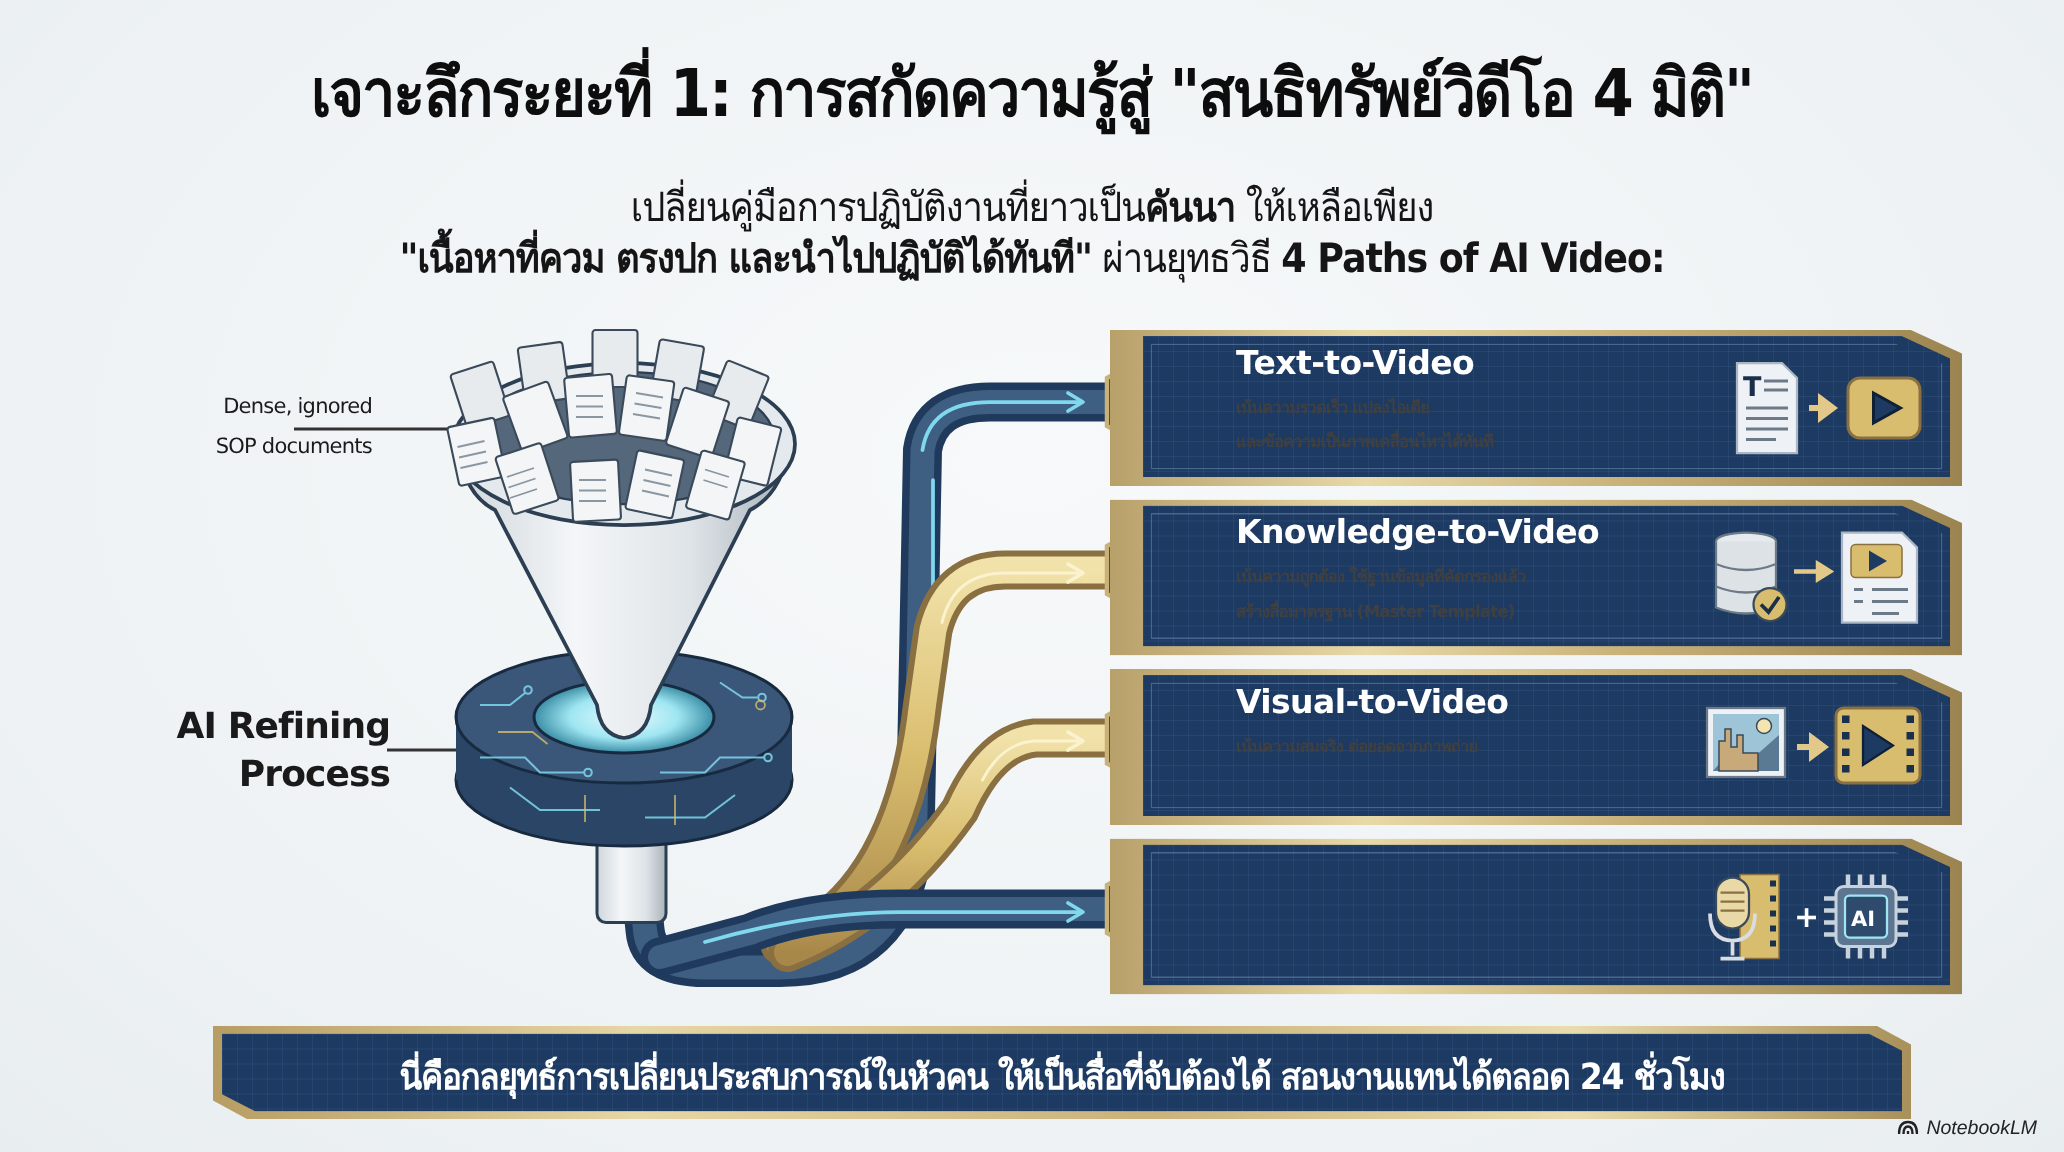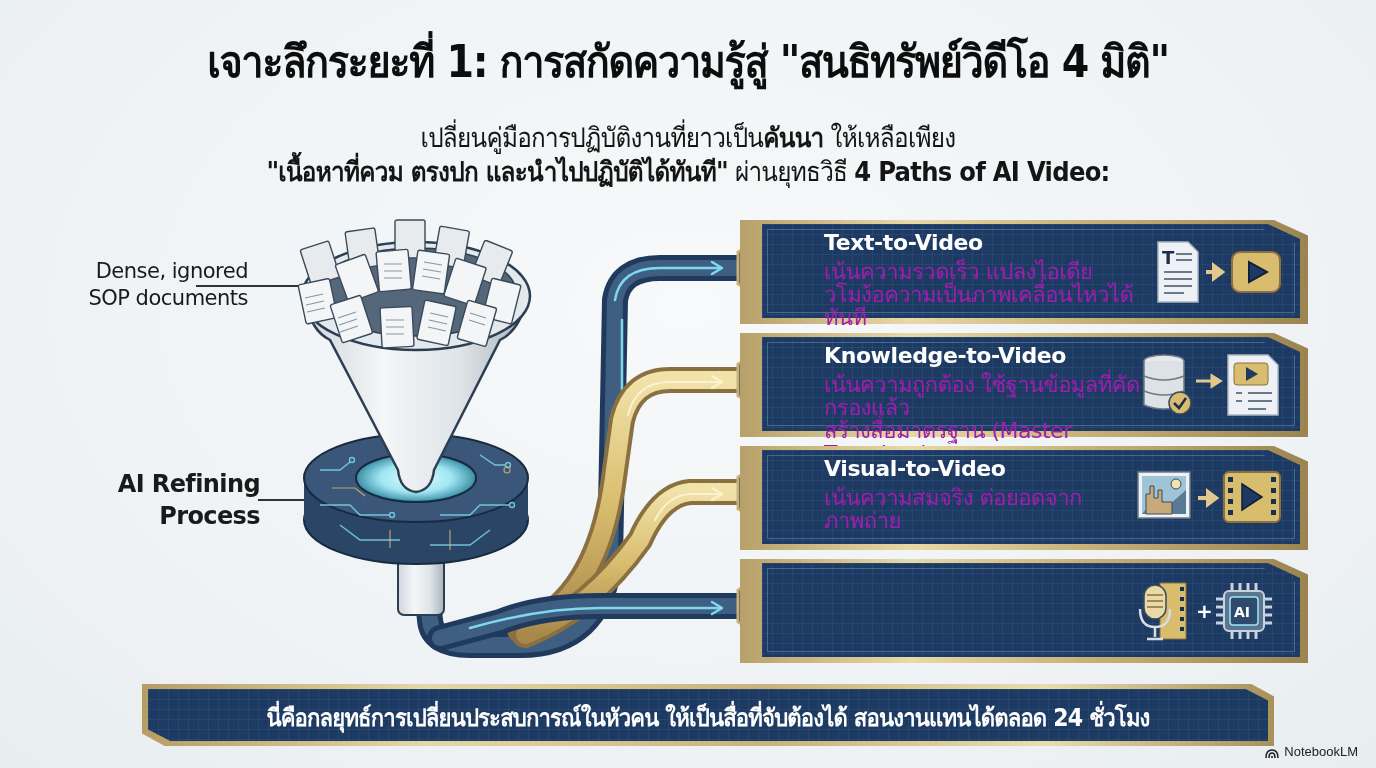--- a/index.html
+++ b/index.html
@@ -21,21 +21,21 @@
     font-size: 27px; color: #151515; letter-spacing: -0.8px;
   }
   .sub1 { top: 116px; transform: scaleX(0.9); }
   .sub2 { top: 150px; transform: scaleX(0.9); }
   .b { font-weight: bold; }
 
   .label {
     position: absolute; text-align: right; color: #1a1a1a;
     font-family: "DejaVu Sans", sans-serif;
   }
-  .label-docs { left: 40px; top: 258px; width: 208px; font-size: 21px; line-height: 27px; letter-spacing: -0.5px; }
+  .label-docs { left: 40px; top: 258px; width: 208px; font-size: 14px; line-height: 27px; letter-spacing: -0.5px; }
   .label-ai { left: 52px; top: 468px; width: 208px; font-size: 24px; line-height: 32px; font-weight: bold; letter-spacing: -0.6px; }
   .leader { position: absolute; height: 2px; background: #333; }
 
   svg.art { position: absolute; left: 0; top: 0; }
 
   .panel {
     position: absolute; left: 740px; width: 568px; height: 104px;
   }
   .panel .frame {
     position: absolute; inset: 0;
@@ -55,21 +55,21 @@
     content: ""; position: absolute; inset: 5px;
     border: 1px solid rgba(150,185,225,0.35);
     clip-path: polygon(0 0, 94% 0, 100% 16%, 100% 100%, 0 100%);
   }
   .panel .heading {
     position: absolute; left: 84px; top: 10px;
     font-size: 22px; font-weight: bold; color: #ffffff; letter-spacing: -0.4px;
   }
   .panel .desc {
     position: absolute; left: 84px; top: 40px; width: 320px;
-    font-size: 22px; line-height: 23px; color: #a21caf; letter-spacing: -0.5px;
+    font-size: 11px; line-height: 23px; color: #404040; letter-spacing: -0.5px; font-weight: bold;
   }
   .panel .icons { position: absolute; right: 22px; top: 18px; width: 150px; height: 68px; }
 
   .banner {
     position: absolute; left: 142px; top: 684px; width: 1132px; height: 62px;
   }
   .banner .frame {
     position: absolute; inset: 0;
     background: linear-gradient(90deg, #b79d63 0%, #e6d7a6 25%, #cab27a 55%, #e9dcae 80%, #a8905a 100%);
     clip-path: polygon(0 0, 98% 0, 100% 20%, 100% 100%, 2% 100%, 0 80%);
@@ -83,21 +83,21 @@
     background-size: 10px 10px;
     clip-path: polygon(0 0, 98% 0, 100% 22%, 100% 100%, 2% 100%, 0 78%);
   }
   .banner .text {
     position: absolute; left: 0; right: 0; top: 14px; text-align: center;
     font-size: 24px; font-weight: bold; color: #fff; letter-spacing: -0.9px;
     transform: scaleX(0.92);
   }
   .brand {
     position: absolute; right: 18px; top: 744px; font-size: 13px; color: #222;
-    display: flex; align-items: flex-end; gap: 5px; font-family: "Liberation Sans", sans-serif;
+    display: flex; align-items: center; gap: 5px; font-family: "Liberation Sans", sans-serif; font-style: italic;
   }
 </style>
 </head>
 <body>
 
 <div class="title">เจาะลึกระยะที่ 1: การสกัดความรู้สู่ "สนธิทรัพย์วิดีโอ 4 มิติ"</div>
 <div class="subtitle sub1">
   <span>เปลี่ยนคู่มือการปฏิบัติงานที่ยาวเป็น</span><span class="b">คันนา</span><span> ให้เหลือเพียง</span>
 </div>
 <div class="subtitle sub2">
@@ -288,21 +288,21 @@
     </g>
   </g>
 </svg>
 
 <div class="panel" style="top:220px;">
   <div class="frame"></div>
   <div class="inner"></div>
   <div class="heading">Text-to-Video</div>
   <div class="desc">
     <div>เน้นความรวดเร็ว แปลงไอเดีย</div>
-    <div>วโมง้อความเป็นภาพเคลื่อนไหวได้ทันที</div>
+    <div>และข้อความเป็นภาพเคลื่อนไหวได้ทันที</div>
   </div>
   <svg class="icons" viewBox="0 0 150 68">
     <g>
       <path d="M22 4 L52 4 L62 14 L62 64 L22 64 Z" fill="#eef2f6" stroke="#aab6c2" stroke-width="1.5"></path>
       <text x="26" y="26" font-size="18" font-weight="bold" fill="#1a2f4c" font-family="DejaVu Sans, sans-serif">T</text>
       <path d="M40 16 H56 M40 22 H56 M28 34 H56 M28 41 H56 M28 48 H56 M28 55 H48" stroke="#6c7a88" stroke-width="2"></path>
     </g>
     <path d="M70 34 H82 M78 28 L86 34 L78 40 Z" stroke="#e2c98a" stroke-width="4" fill="#e2c98a"></path>
     <g>
       <rect x="96" y="14" width="48" height="40" rx="8" fill="#d9bd6e" stroke="#8a7040" stroke-width="2"></rect>

